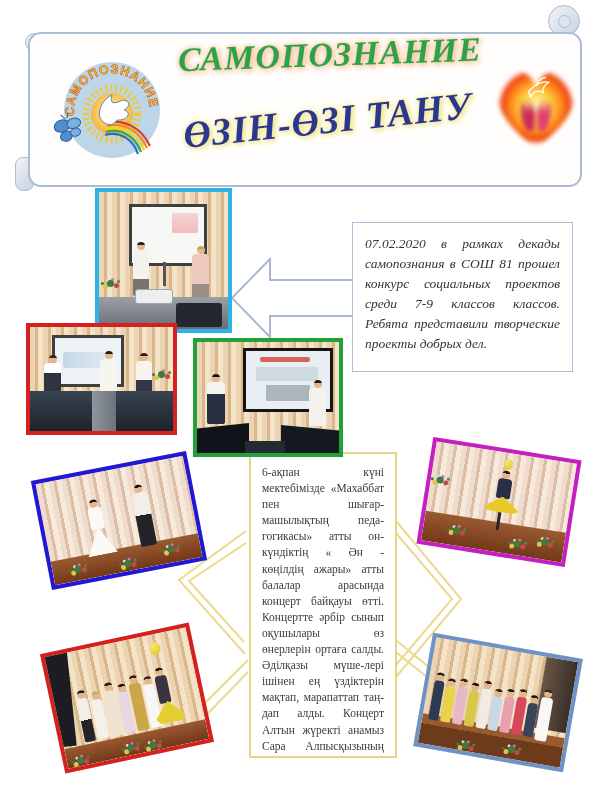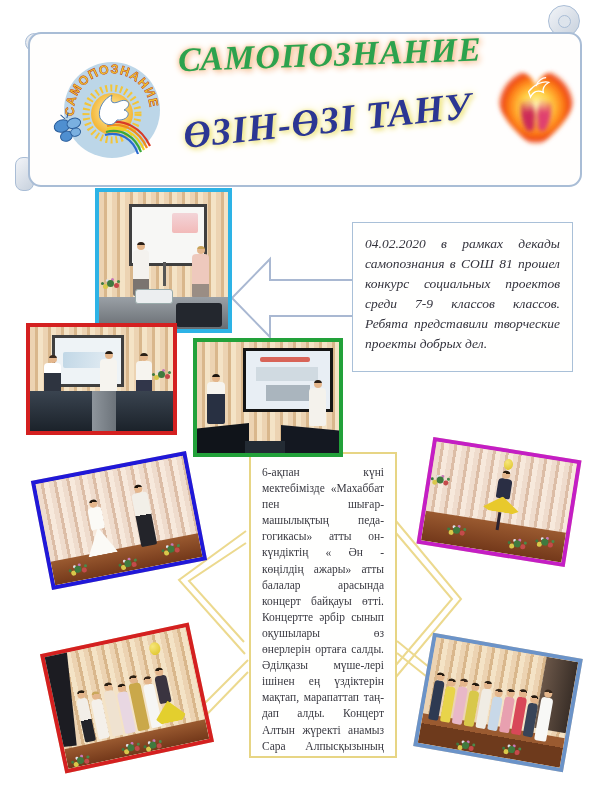--- a/index.html
+++ b/index.html
@@ -137,21 +137,21 @@
       <polyline points="246,543 189,581 244,642"></polyline>
       <polyline points="396,521 461,599 396,677"></polyline>
       <polyline points="396,533 452,599 396,665"></polyline>
       <polyline points="248,660 178,730"></polyline>
       <polyline points="248,672 185,737"></polyline>
       <polyline points="397,641 468,699"></polyline>
       <polyline points="397,653 461,704"></polyline>
     </g>
   </svg>
 
-  <div class="callout callout-ru" style="border-color: rgb(169, 192, 216);">04.02.2020 в рамках декады самопознания в СОШ 81 прошел конкурс социальных проектов среди 7-9 классов классов.  Ребята представили творческие проекты добрых дел.</div>
+  <div class="callout callout-ru" style="border-color: rgb(169, 192, 216);">07.02.2020 в рамках декады самопознания в СОШ 81 прошел конкурс социальных проектов среди 7-9 классов классов.  Ребята представили творческие проекты добрых дел.</div>
   <div class="callout callout-kz" style="border-color: rgb(231, 213, 132);">6-ақпан күні мектебімізде «Махаббат пен шығар-машылықтың педа-гогикасы» атты он-күндіктің « Ән - көңілдің ажары» атты балалар арасында концерт байқауы өтті. Концертте әрбір сынып оқушылары өз өнерлерін ортаға салды. Әділқазы мүше-лері ішінен ең үздіктерін мақтап, марапаттап таң-дап алды. Концерт Алтын жүректі анамыз Сара Алпысқызының сүйікті өлеңімен өз мәресіне жетті.</div>
 
   <div class="photo" style="left:95px;top:188px;width:137px;height:145px;border:4px solid #2db3e6;" aria-label="two students presenting at projector screen">
     <div class="curt"></div>
     <div class="scr" style="left:30px;top:12px;width:72px;height:56px;">
       <div style="position:absolute;right:6px;top:6px;width:26px;height:20px;background:linear-gradient(#f0b8c0,#e88); opacity:.55;border-radius:2px;"></div>
     </div>
     <div style="position:absolute;left:64px;top:70px;width:3px;height:24px;background:#555;"></div>
     <div class="kidp" style="left:34px;top:58px;width:16px;height:46px;background:linear-gradient(#f4f2ee 62%,#7a7470 62%);--hair:#2c1f16;"></div>
     <div class="kidp" style="left:93px;top:62px;width:17px;height:44px;background:linear-gradient(#eec9bd 68%,#9a8d84 68%);--hair:#c9a35a;"></div>

